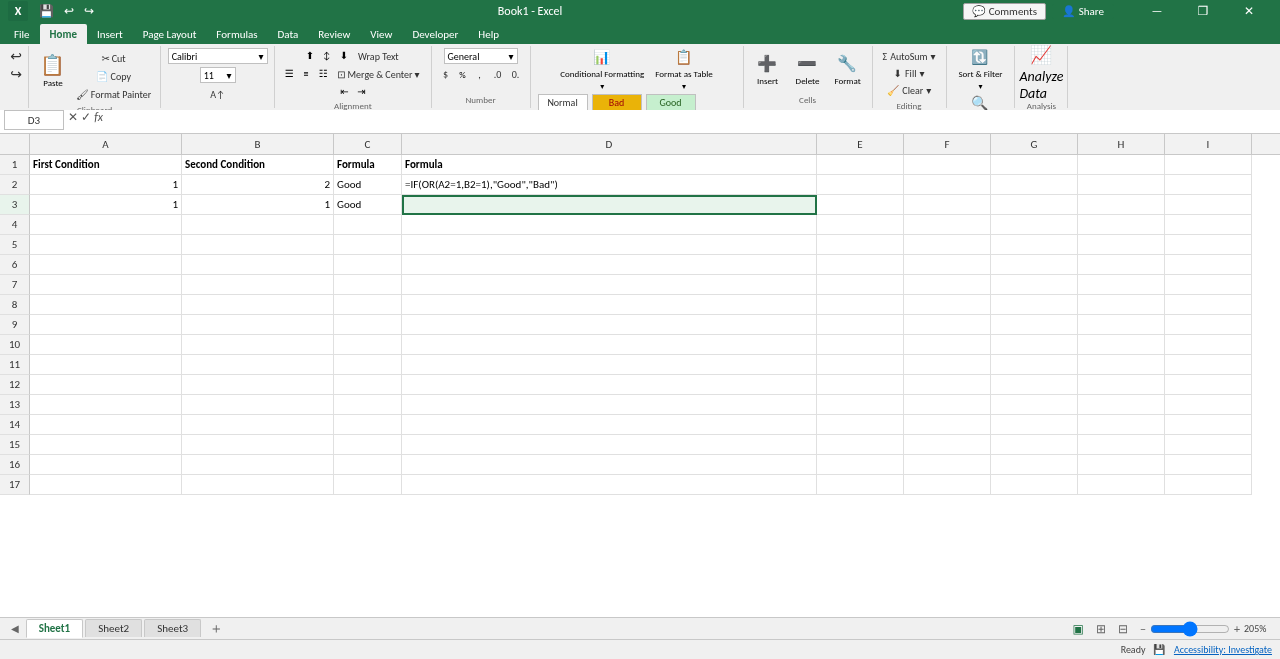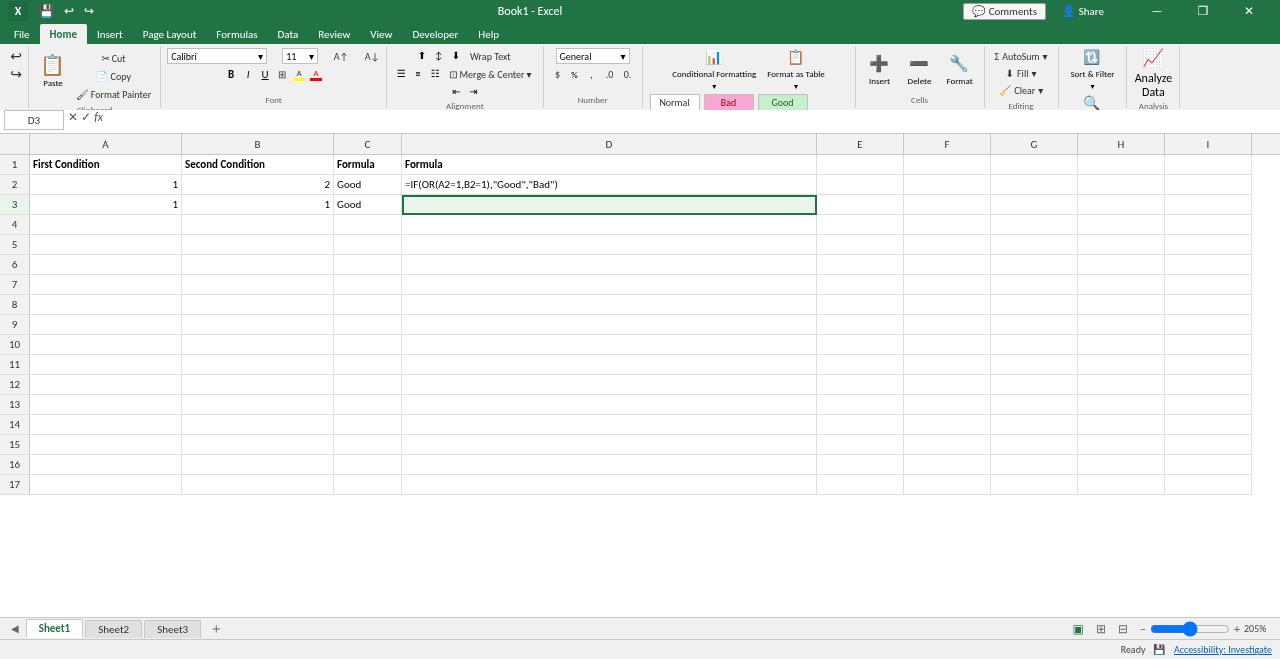--- a/index.html
+++ b/index.html
@@ -165,21 +165,21 @@
       border-top: 1px solid #c8c8c8;
       display: flex;
       align-items: center;
       justify-content: space-between;
       padding: 0 8px;
       font-size: 10px;
       color: #444;
     }
     #sheet-tabs {
       display: flex;
-      align-items: flex-end;
+      align-items: flex-start;
       gap: 2px;
     }
     .sheet-tab {
       padding: 2px 12px;
       border: 1px solid #c8c8c8;
       border-bottom: none;
       cursor: pointer;
       font-size: 11px;
       color: #333;
       background: #e0e0e0;
@@ -229,21 +229,21 @@
     .style-box {
       padding: 1px 6px;
       font-size: 10px;
       border: 1px solid #c0c0c0;
       cursor: pointer;
       margin: 1px;
       min-width: 50px;
       text-align: center;
     }
     .style-normal { background: white; color: #333; }
-    .style-bad { background: #f9a8d4; color: #9c0006; }
+    .style-bad { background: #eab308; color: #9c0006; }
     .style-good { background: #c6efce; color: #276221; }
     .style-neutral { background: #ffeb9c; color: #9c6500; }
     .style-calc { background: #f2f2f2; color: #fa7d00; border-color: #fa7d00; }
     .style-check { background: #a5a5a5; color: white; }
 
     
     .paste-btn {
       width: 36px;
       height: 44px;
       display: flex;
@@ -535,21 +535,21 @@
             <span>🖌</span>
             <span>Format Painter</span>
           </div>
         </div>
       </div>
       <div class="ribbon-group-label">Clipboard</div>
     </div>
 
     <div class="ribbon-group">
       <div class="ribbon-group-content" style="flex-direction:column;gap:2px;">
-        <div style="display:flex;gap:15px;align-items:center;">
+        <div style="display:flex;gap:3px;align-items:center;flex-direction:column;">
           <div class="font-name-box">
             <span>Calibri</span>
             <span>▾</span>
           </div>
           <div class="font-size-box">
             <span>11</span>
             <span>▾</span>
           </div>
           <div class="small-icon-btn">A↑</div>
           <div class="small-icon-btn">A↓</div>
@@ -698,21 +698,21 @@
           <span style="font-size:9px;text-align:center;">Find &amp; Select</span>
           <span style="font-size:8px;">▾</span>
         </div>
       </div>
     </div>
 
     <div class="ribbon-group">
       <div class="ribbon-group-content">
         <div class="analyze-btn">
           <span style="font-size:18px;">📈</span>
-          <span style="font-size:12px;text-align:center;">Analyze Data</span>
+          <span style="font-size:14px;text-align:left;font-style:italic;">Analyze Data</span>
         </div>
       </div>
       <div class="ribbon-group-label">Analysis</div>
     </div>
 
   </div>
 
   <div id="formula-bar">
     <div class="cell-ref" id="cell-ref">D3</div>
     <div id="formula-bar-icons">

